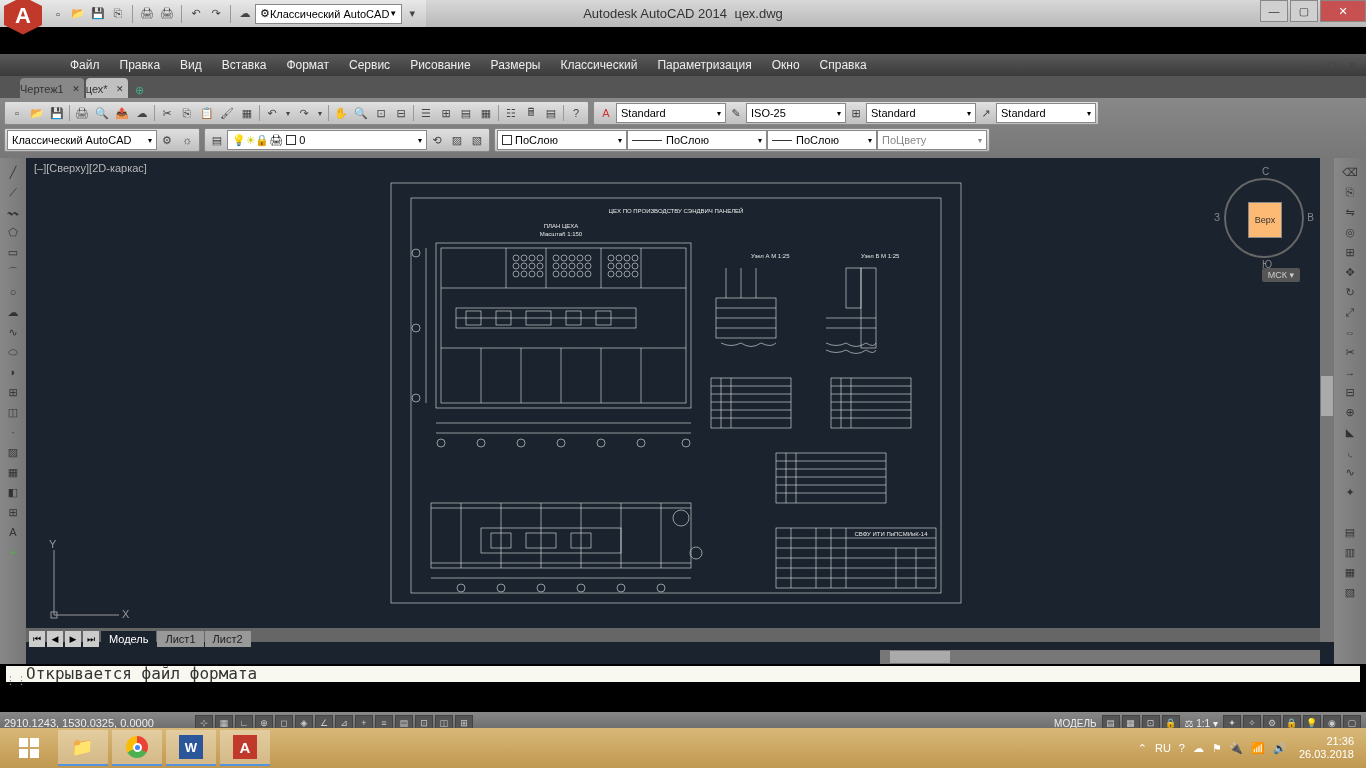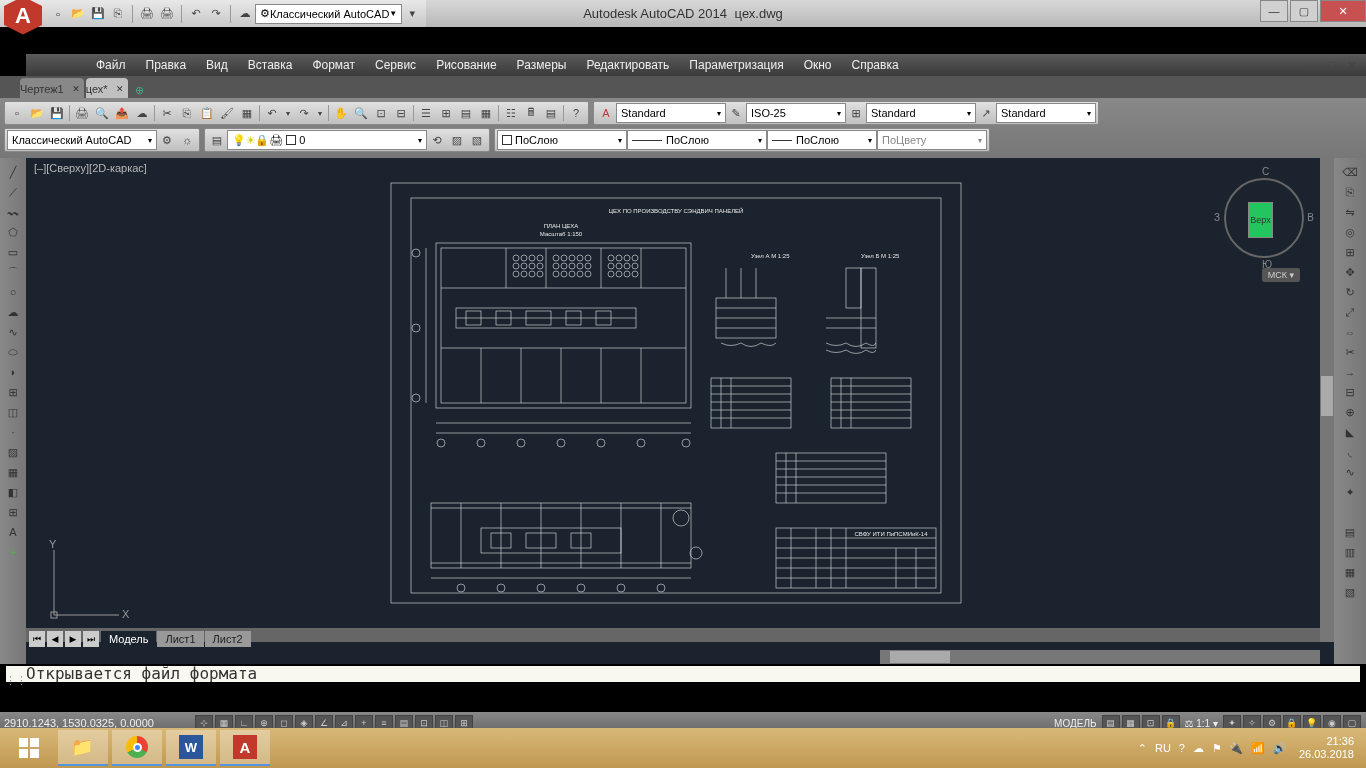--- a/index.html
+++ b/index.html
@@ -15,21 +15,21 @@
 
 
 .qat { height:27px; background:linear-gradient(#e8e8e8,#c8c8c8); display:flex; align-items:center; padding:0 4px; position:absolute; top:0; left:0; }
 .acad-logo { width:38px; height:38px; background:#c0392b; color:#fff; font-weight:bold; font-size:22px; display:flex; align-items:center; justify-content:center; margin-right:6px; margin-top:4px; clip-path:polygon(50% 0,100% 25%,100% 75%,50% 100%,0 75%,0 25%); }
 .qat-btn { width:16px; height:16px; margin:0 2px; display:inline-flex; align-items:center; justify-content:center; font-size:11px; color:#444; }
 .qat-sep { width:1px; height:18px; background:#999; margin:0 4px; }
 .workspace-dd { background:#fff; border:1px solid #888; height:20px; padding:0 4px; font-size:11px; display:flex; align-items:center; min-width:140px; }
 .workspace-dd .arrow { margin-left:auto; font-size:8px; }
 
 
-.menubar { height:22px; background:linear-gradient(#5a5a5a,#3a3a3a); display:flex; align-items:center; padding-left:60px; margin-top:27px;margin-left:26px; }
+.menubar { height:22px; background:linear-gradient(#5a5a5a,#3a3a3a); display:flex; align-items:center; padding-left:60px; margin-top:27px; }
 .menu-item { color:#eee; font-size:12px; padding:0 10px; cursor:default; }
 .menu-right { margin-left:auto; display:flex; padding-right:4px; }
 
 
 .filetabs { height:22px; background:#555; display:flex; align-items:end; padding-left:20px; }
 .file-tab { height:20px; background:#888; color:#333; font-size:11px; padding:2px 20px 0 0; border-radius:4px 4px 0 0; margin-right:2px; position:relative; display:flex; align-items:center; }
 .file-tab.active { background:#c0c0c0; }
 .file-tab .x { position:absolute; right:4px; font-size:9px; }
 
 
@@ -45,21 +45,21 @@
 
 
 .workarea { display:flex; background:#555; height:506px; }
 .left-palette, .right-palette { width:26px; background:linear-gradient(90deg,#888,#777); display:flex; flex-direction:column; align-items:center; padding-top:4px; }
 .right-palette { width:32px; }
 .pal-btn { width:20px; height:18px; margin:1px 0; display:flex; align-items:center; justify-content:center; font-size:11px; color:#333; }
 .canvas-container { flex:1; position:relative; background:#1a232e; }
 .view-label { position:absolute; top:4px; left:8px; color:#b8b8b8; font-size:11px; }
 .viewcube { position:absolute; top:20px; right:30px; width:80px; height:80px; }
 .vc-ring { width:80px; height:80px; border:2px solid #666; border-radius:50%; position:relative; }
-.vc-face { position:absolute; top:22px; left:22px; width:25px; height:36px; background:#22c55e; border:1px solid #888; display:flex; align-items:center; justify-content:center; font-size:9px; color:#333; }
+.vc-face { position:absolute; top:22px; left:22px; width:34px; height:36px; background:#fdba74; border:1px solid #888; display:flex; align-items:center; justify-content:center; font-size:9px; color:#333; }
 .vc-dir { position:absolute; color:#888; font-size:10px; }
 .vc-n { top:-14px; left:36px; } .vc-s { bottom:-14px; left:36px; } .vc-e { right:-12px; top:32px; } .vc-w { left:-12px; top:32px; }
 .wcs { position:absolute; top:110px; right:34px; background:#555; color:#ccc; font-size:9px; padding:2px 6px; border-radius:2px; }
 .ucs-icon { position:absolute; bottom:34px; left:18px; }
 .ucs-icon line { stroke:#999; stroke-width:1; }
 .ucs-icon text { fill:#999; font-size:11px; }
 .scroll-v { position:absolute; right:0; top:0; bottom:22px; width:14px; background:#777; }
 .scroll-handle-v { position:absolute; top:45%; width:12px; height:40px; background:#aaa; left:1px; }
 .scroll-h { position:absolute; bottom:22px; left:0; right:14px; height:14px; background:#666; }
 .scroll-h-track { position:absolute; right:0; width:440px; height:14px; background:#777; }
@@ -134,21 +134,21 @@
 
 <div class="menubar">
   <span class="menu-item">Файл</span>
   <span class="menu-item">Правка</span>
   <span class="menu-item">Вид</span>
   <span class="menu-item">Вставка</span>
   <span class="menu-item">Формат</span>
   <span class="menu-item">Сервис</span>
   <span class="menu-item">Рисование</span>
   <span class="menu-item">Размеры</span>
-  <span class="menu-item">Редактировать</span>
+  <span class="menu-item">Классический</span>
   <span class="menu-item">Параметризация</span>
   <span class="menu-item">Окно</span>
   <span class="menu-item">Справка</span>
   <div class="menu-right">
     <span class="qat-btn">—</span>
     <span class="qat-btn">▢</span>
     <span class="qat-btn">✕</span>
   </div>
 </div>
 

